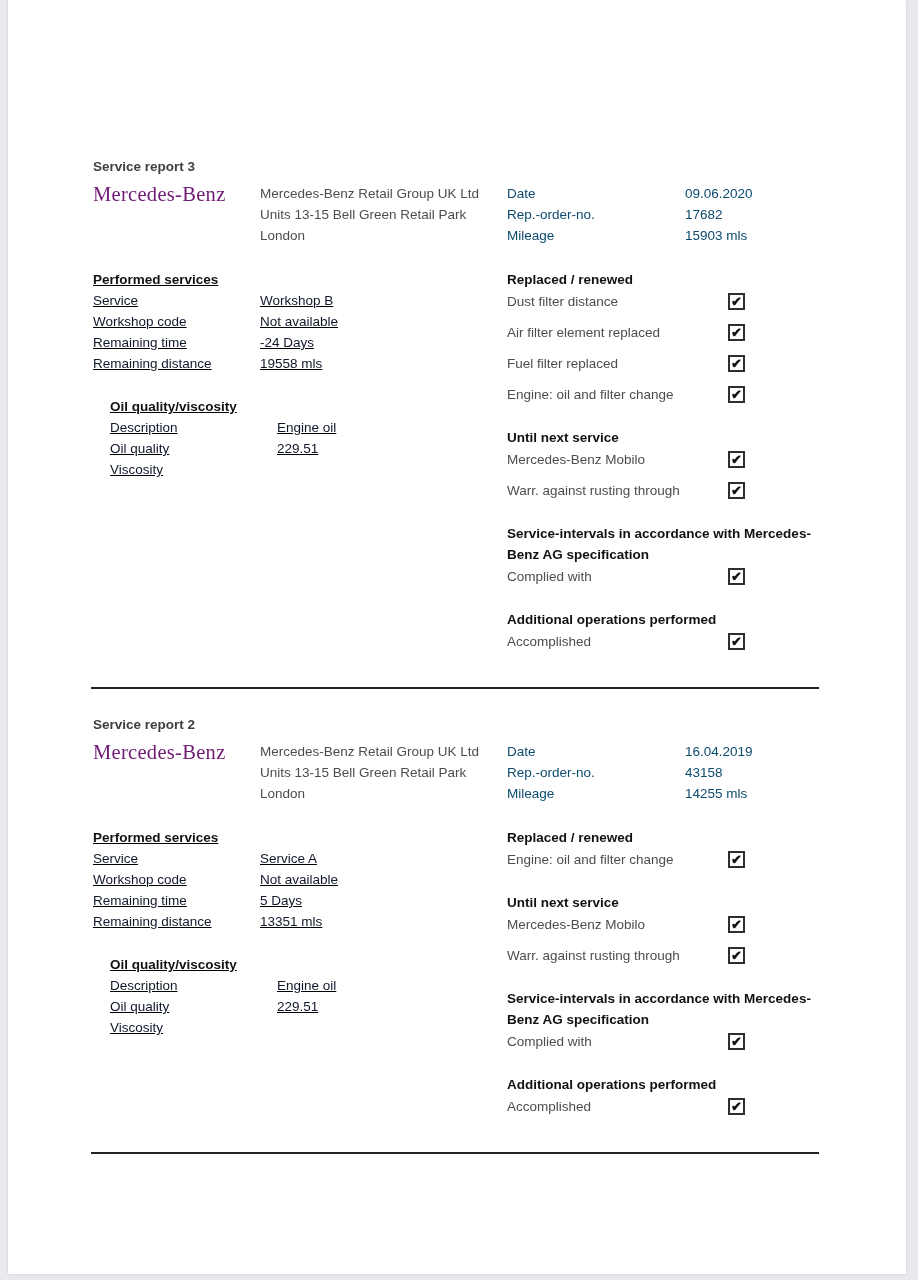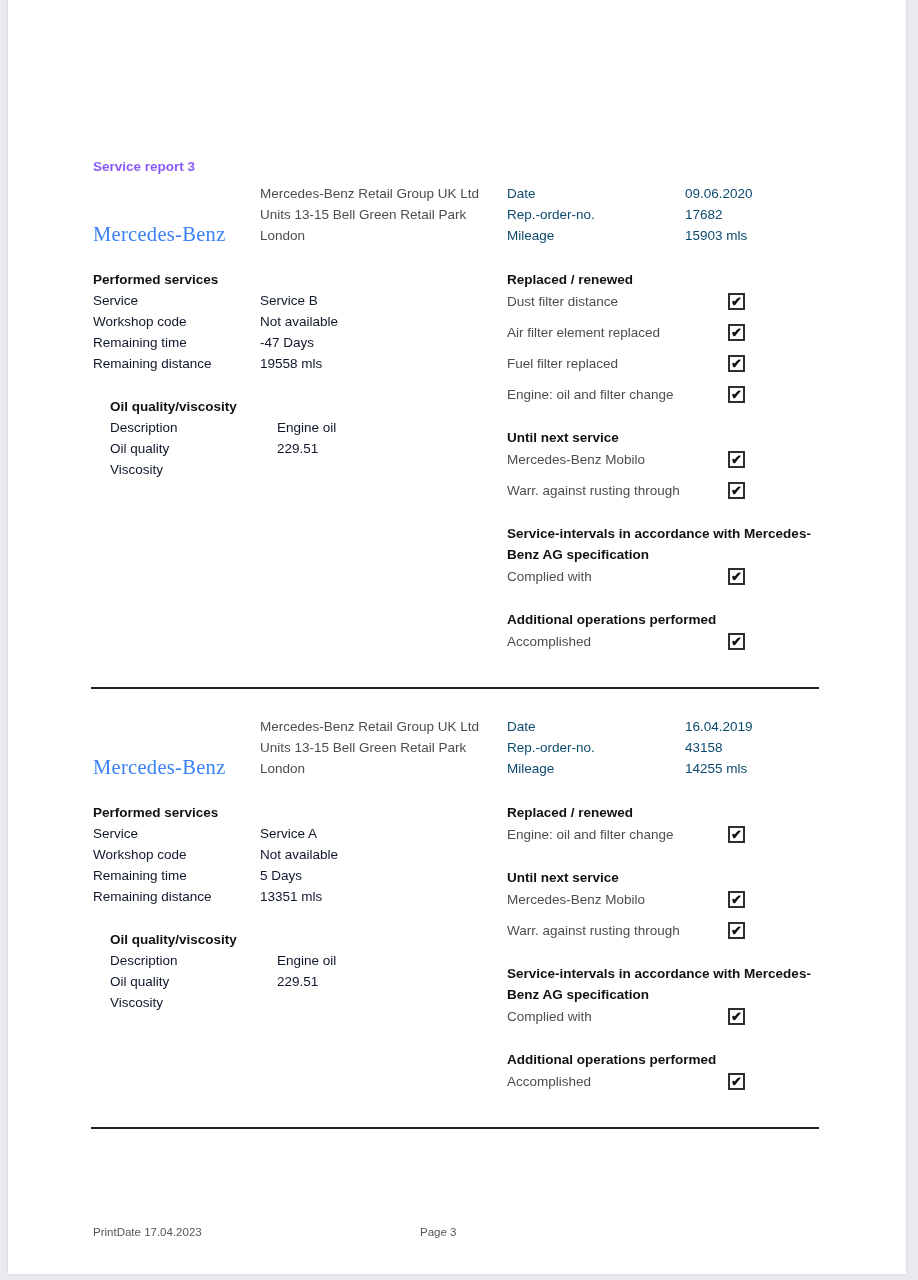--- a/index.html
+++ b/index.html
@@ -16,44 +16,43 @@
     background: #ffffff;
     box-shadow: 0 0 3px rgba(0,0,0,0.12);
   }
   .content {
     padding: 158px 0 0 85px;
     width: 100%;
   }
   .report-title {
     font-size: 13.5px;
     font-weight: bold;
-    color: #8b5cf6;
+    color: #404040;
     line-height: 17px;
   }
   .report-header { display: flex; margin-top: 8px; }
   .brand {
     width: 167px;
     font-family: "Liberation Serif", serif;
     font-size: 20.5px;
-    color: #3b82f6;
+    color: #701a75;
     letter-spacing: 0.3px;
     line-height: 22px;
-    margin-top: 40px;
   }
   .dealer {
     width: 247px;
     font-size: 13.5px;
     color: #4d4d4d;
     line-height: 21px;
   }
   .meta { flex: 1; font-size: 13.5px; color: #0c4a6e; line-height: 21px; }
   .meta-row { display: flex; }
   .meta-label { width: 178px; }
   .report-body { display: flex; margin-top: 23px; }
-  .col-left { width: 414px; }
+  .col-left { width: 414px; text-decoration: underline; }
   .col-right { width: 314px; }
   .group-heading {
     font-size: 13.5px;
     font-weight: bold;
     color: #111111;
     line-height: 21px;
   }
   .kv-row { display: flex; font-size: 13.5px; color: #0f172a; line-height: 21px; min-height: 21px; }
   .kv-label { width: 167px; }
   .oil-group { margin-top: 22px; margin-left: 17px; }
@@ -128,29 +127,29 @@
             <span>15903 mls</span>
           </div>
         </div>
       </div>
 
       <div class="report-body">
         <div class="col-left">
           <div class="group-heading">Performed services</div>
           <div class="kv-row">
             <span class="kv-label">Service</span>
-            <span>Service B</span>
+            <span>Workshop B</span>
           </div>
           <div class="kv-row">
             <span class="kv-label">Workshop code</span>
             <span>Not available</span>
           </div>
           <div class="kv-row">
             <span class="kv-label">Remaining time</span>
-            <span>-47 Days</span>
+            <span>-24 Days</span>
           </div>
           <div class="kv-row">
             <span class="kv-label">Remaining distance</span>
             <span>19558 mls</span>
           </div>
 
           <div class="oil-group">
             <div class="group-heading">Oil quality/viscosity</div>
             <div class="kv-row">
               <span class="kv-label">Description</span>
@@ -215,20 +214,21 @@
               <span class="checkbox">✔</span>
             </div>
           </div>
         </div>
       </div>
     </section>
 
     <hr class="report-divider">
 
     <section>
+      <div class="report-title">Service report 2</div>
 
       <div class="report-header">
         <div class="brand">Mercedes-Benz</div>
         <div class="dealer">
           <div>Mercedes-Benz Retail Group UK Ltd</div>
           <div>Units 13-15 Bell Green Retail Park</div>
           <div>London</div>
         </div>
         <div class="meta">
           <div class="meta-row">
@@ -318,19 +318,15 @@
               <span class="check-label">Accomplished</span>
               <span class="checkbox">✔</span>
             </div>
           </div>
         </div>
       </div>
     </section>
 
     <hr class="report-divider">
 
-    <div class="footer">
-      <span>PrintDate 17.04.2023</span>
-      <span class="page-num">Page 3</span>
-    </div>
 
   </div>
 </div>
 
 </body></html>

